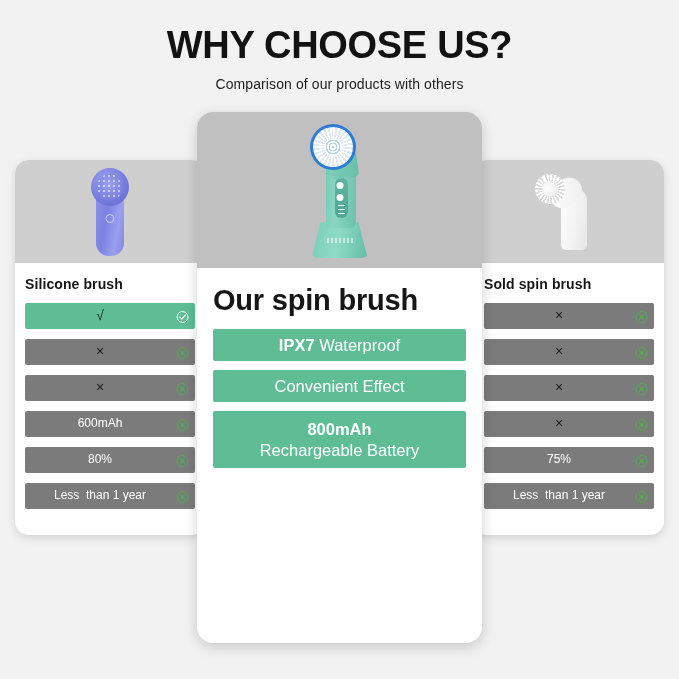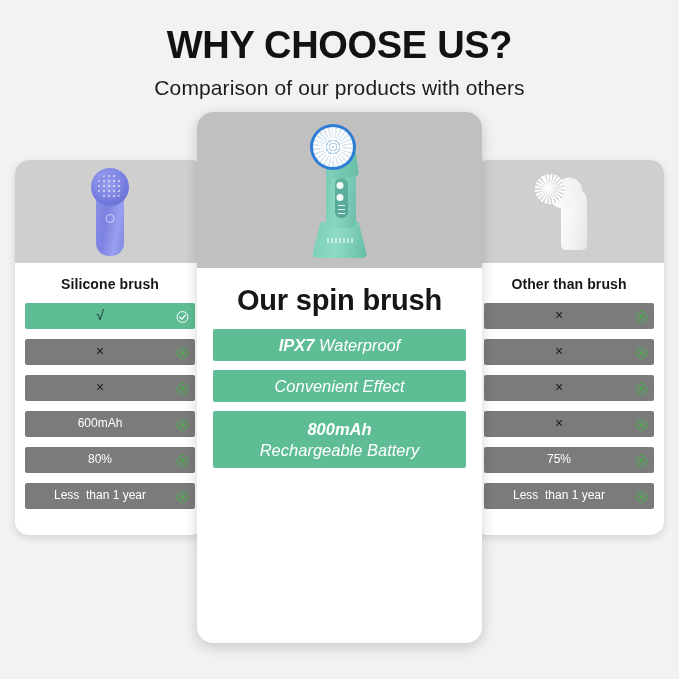--- a/index.html
+++ b/index.html
@@ -25,21 +25,21 @@
     text-align: center;
   }
   .main-title {
     font-size: 38px;
     font-weight: bold;
     color: #121212;
     letter-spacing: -0.3px;
     line-height: 1.05;
   }
   .sub-title {
-    font-size: 21px;
+    font-size: 14px;
     font-weight: normal;
     color: #1c1c1c;
     margin-top: 10px;
     letter-spacing: 0.1px;
   }
 
   
   .card {
     position: absolute;
     background: #ffffff;
@@ -212,21 +212,20 @@
     content:""; position:absolute; left:7px; top:7px;
     width:16px;height:16px;border-radius:50%;
     background: radial-gradient(circle at 40% 40%, #ffffff, #e2e2e2);
   }
 
   
   .card-body { padding: 0 10px; }
   .card-center .card-body { padding: 0 16px; }
 
   .col-title {
-    text-align: center;
     color: #161616;
     font-size: 14px;
     font-weight: bold;
     padding: 13px 0 11px;
     letter-spacing: 0.1px;
   }
   .card-center .col-title {
     font-size: 29px;
     padding: 16px 0 12px;
     letter-spacing: -0.2px;
@@ -278,21 +277,20 @@
     background: #5fbd95;
     border-radius: 2px;
     padding: 0 8px;
     min-height: 32px;
   }
   .card-center .row .row-text {
     font-size: 16.5px;
     line-height: 1.25;
     color: #ffffff;
     white-space: normal;
-    font-style: italic;
   }
   .card-center .row .row-text b { font-weight: bold; }
   .card-center .row.tall { min-height: 57px; }
 </style>
 </head>
 <body>
 
 <div class="header">
   <div class="main-title">WHY CHOOSE US?</div>
   <div class="sub-title">Comparison of our products with others</div>
@@ -376,21 +374,21 @@
 
 <div class="card card-side card-right">
   <div class="img-panel">
     <div class="product white-brush">
       <div class="wb-body"></div>
       <div class="wb-neck"></div>
       <div class="wb-head"></div>
     </div>
   </div>
   <div class="card-body">
-    <div class="col-title">Other than brush</div>
+    <div class="col-title">Sold spin brush</div>
     <div class="rows">
 
       <div class="row mark">
         <span class="row-text">×</span>
         <span class="badge">
           <svg viewBox="0 0 24 24" width="13" height="13">
             <circle cx="12" cy="12" r="10" fill="none" stroke="#49b24a" stroke-width="1.8"></circle>
             <path d="M8 8 L16 16 M16 8 L8 16" fill="none" stroke="#49b24a" stroke-width="2" stroke-linecap="round"></path>
           </svg>
         </span>

